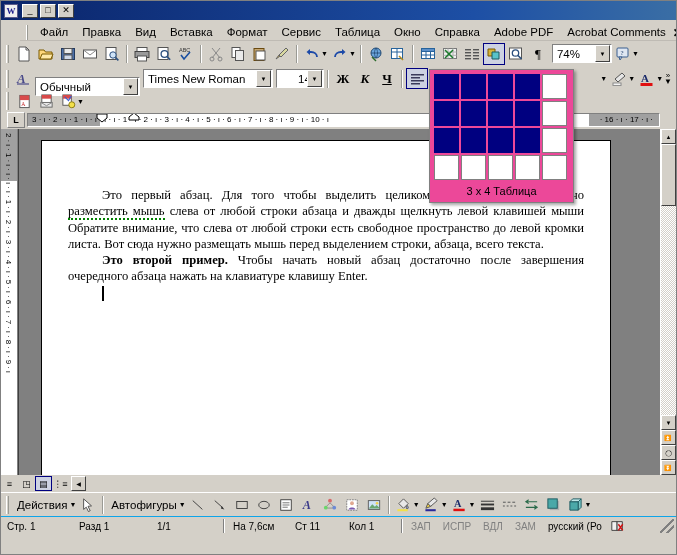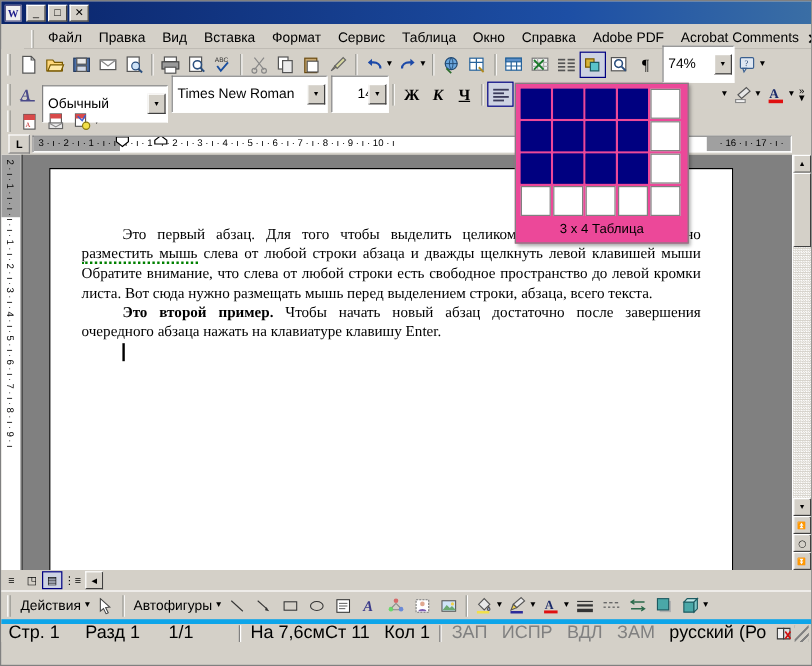--- a/index.html
+++ b/index.html
@@ -70,21 +70,21 @@
     width:22px; height:22px; display:flex; align-items:center;
     justify-content:center; position:relative;
   }
   .tb-btn.sel {
     border:1px solid #000080; background:#cdd2e2;
   }
   .sep { width:1px; height:18px; margin:0 3px;
     border-left:1px solid #9a9a94; border-right:1px solid #fff; }
   .arw { font-size:7px; color:#000; margin-left:-2px; margin-right:1px;}
   .combo {
-    height:31px; background:#fff;
+    height:19px; background:#fff;
     border-top:1px solid #808080; border-left:1px solid #808080;
     border-right:1px solid #fff; border-bottom:1px solid #fff;
     display:flex; align-items:center; position:relative;
   }
   .combo .ctext {
     flex:1; padding-left:4px; font-size:11.5px; color:#000;
     white-space:nowrap; overflow:hidden;
   }
   .combo .cbtn {
     width:15px; height:17px; background:#d4d0c8; margin:0 1px 0 0;
@@ -181,21 +181,21 @@
   .hs-track { flex:1; background:#d4d0c8; }
   
   .drawbar {
     height:24px; display:flex; align-items:center; background:#d4d0c8;
     border-top:1px solid #fff; padding-left:4px;
   }
   .db-label { font-size:11.5px; padding:0 4px; white-space:nowrap; }
   
   .statusbar {
     height:19px; display:flex; align-items:center; background:#d4d0c8;
-    border-top:4px solid #0ea5e9; font-size:15px; color:#000;
+    border-top:1px solid #0ea5e9; font-size:10px; color:#000;
   }
   .st-cell { padding:0 6px; white-space:nowrap; }
   .st-cell.dim { color:#808080; }
   .st-sep { width:1px; height:14px; border-left:1px solid #808080;
     border-right:1px solid #fff; margin:0 2px; }
   .resize-grip {
     margin-left:auto; width:14px; height:14px; margin-right:2px;
     background:
       linear-gradient(135deg, transparent 45%, #808080 45%, #808080 55%, transparent 55%),
       linear-gradient(135deg, transparent 70%, #808080 70%, #808080 80%, transparent 80%);

